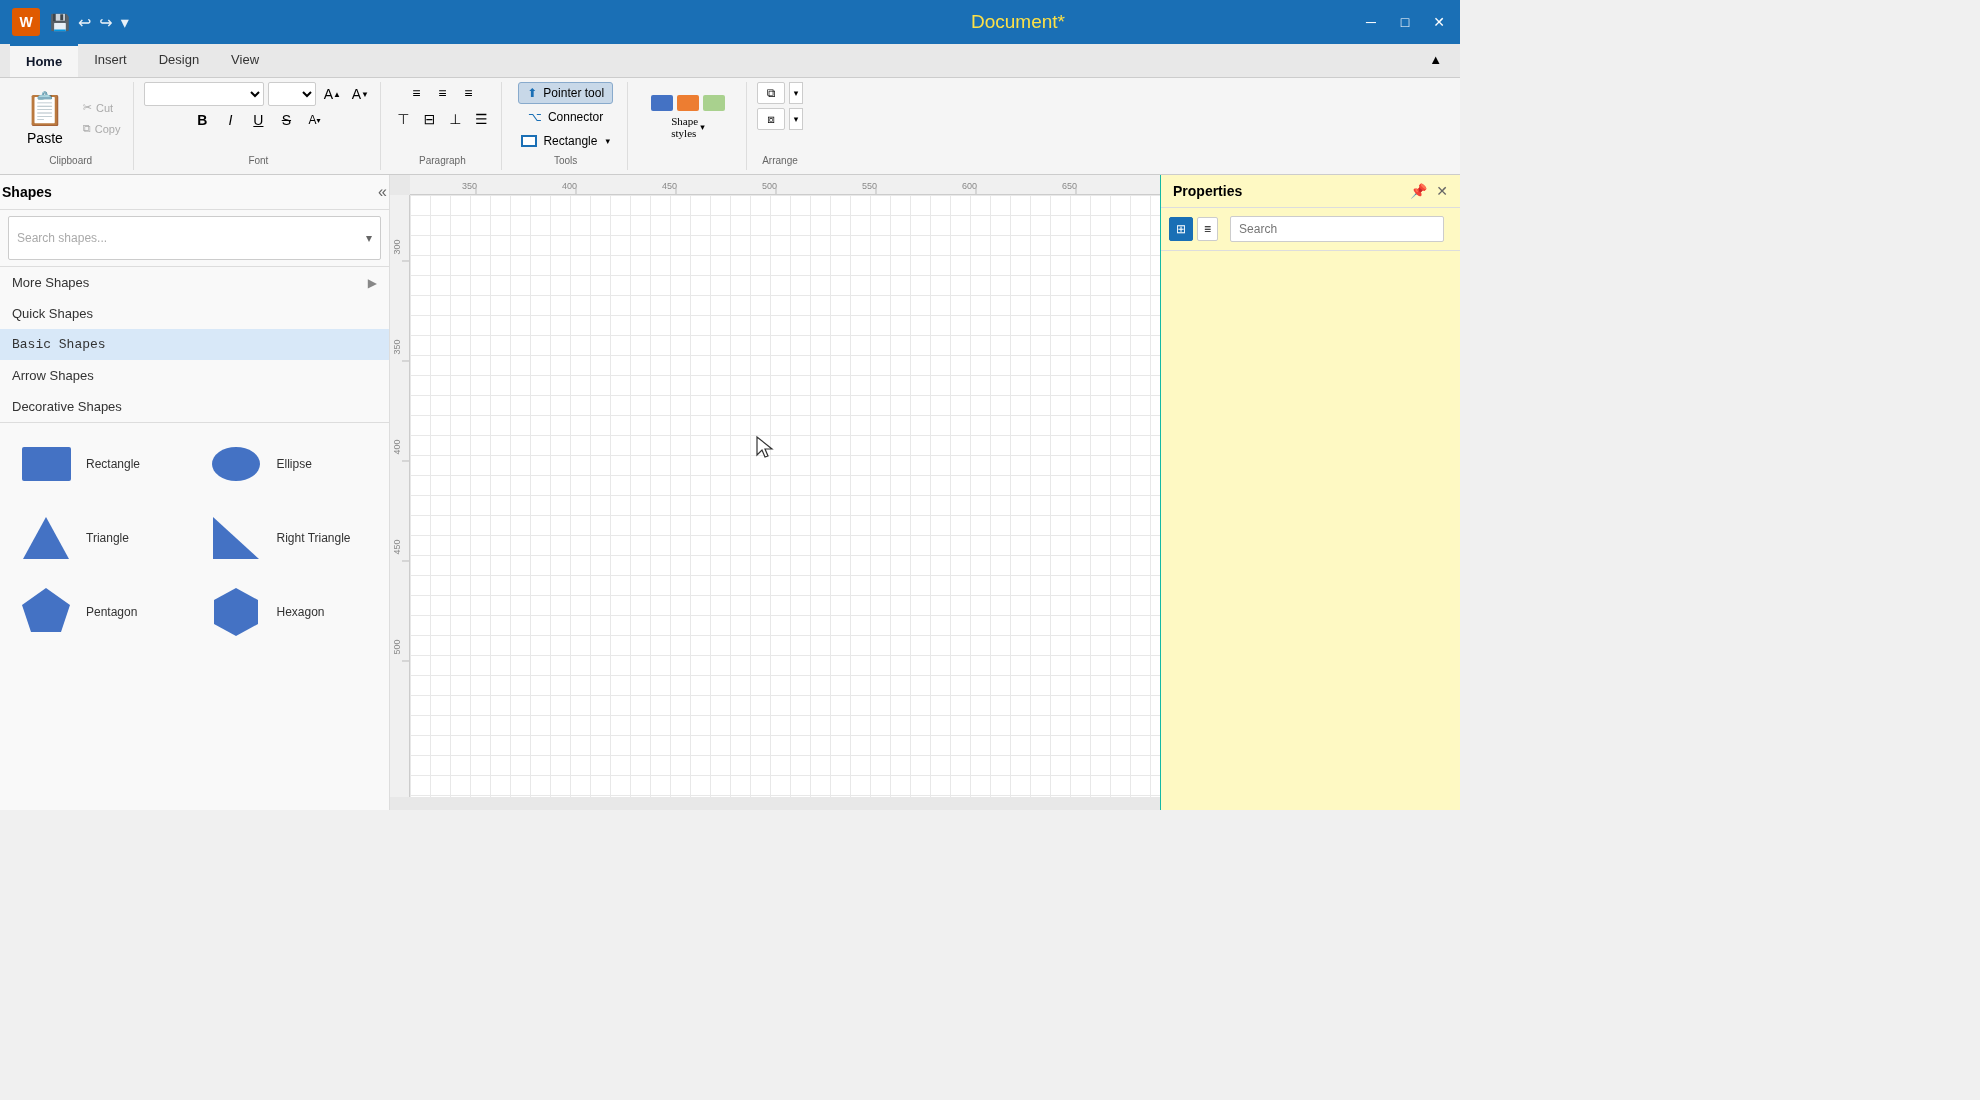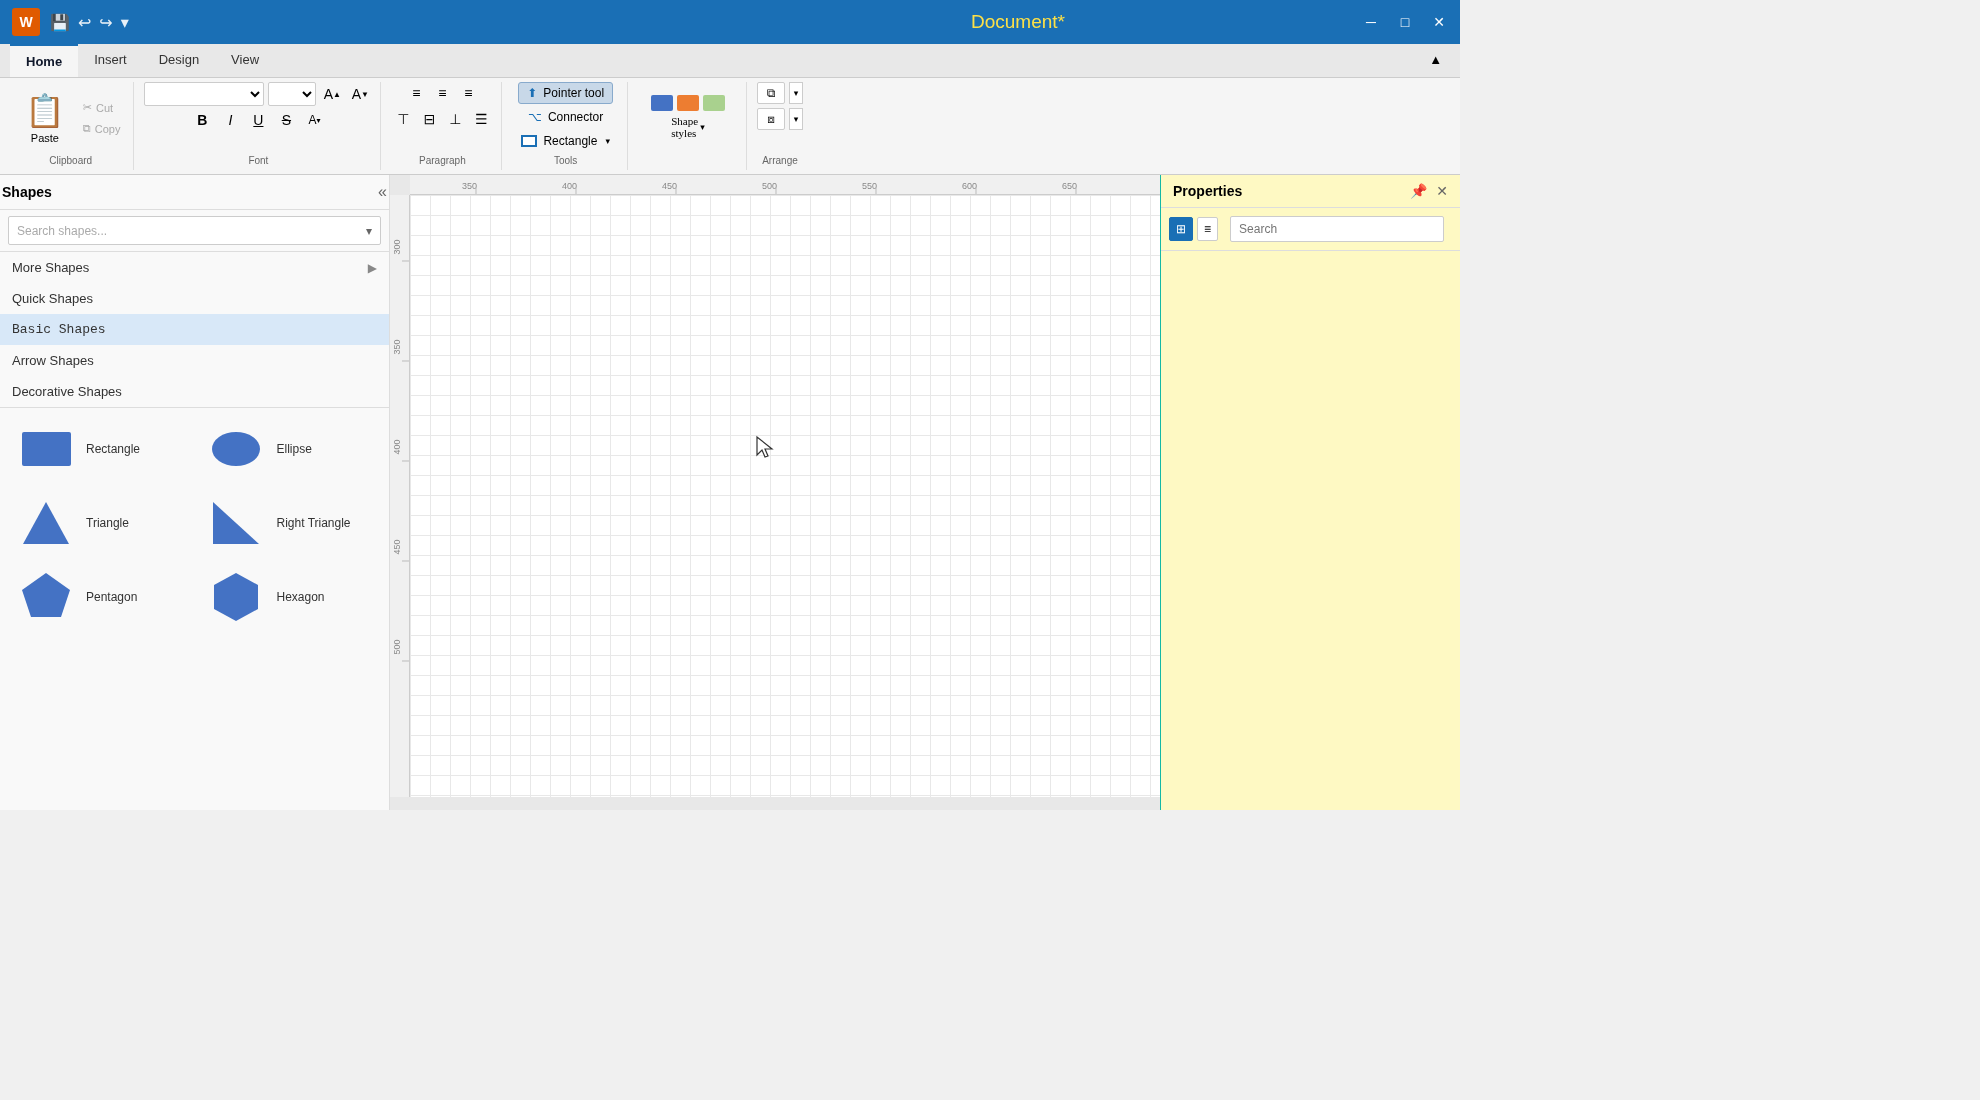--- a/index.html
+++ b/index.html
@@ -31,21 +31,21 @@
     .ribbon-content { display: flex; align-items: stretch; padding: 4px 8px; gap: 2px; height: 96px; }
     .ribbon-group { display: flex; flex-direction: column; align-items: center; padding: 0 8px; border-right: 1px solid #ddd; position: relative; }
     .ribbon-group:last-child { border-right: none; }
     .ribbon-group-label { font-size: 10px; color: #666; position: absolute; bottom: 4px; }
     .ribbon-group-content { display: flex; align-items: center; flex: 1; gap: 4px; padding-bottom: 16px; }
 
     
     .clipboard-group .ribbon-group-content { flex-direction: row; }
     .paste-btn { display: flex; flex-direction: column; align-items: center; padding: 4px 8px; cursor: pointer; border: 1px solid transparent; border-radius: 3px; }
     .paste-icon { font-size: 32px; color: #555; }
-    .paste-label { font-size: 11px; margin-top: 2px; }
+    .paste-label { font-size: 14px; margin-top: 2px; }
     .clipboard-small { display: flex; flex-direction: column; gap: 2px; }
     .small-btn { display: flex; align-items: center; gap: 4px; padding: 2px 4px; cursor: pointer; color: #555; font-size: 11px; border: 1px solid transparent; border-radius: 2px; }
     .small-btn.disabled { color: #aaa; cursor: default; }
 
     
     .font-group .ribbon-group-content { flex-direction: column; gap: 2px; }
     .font-row { display: flex; align-items: center; gap: 4px; }
     .font-select { height: 24px; border: 1px solid #ccc; background: white; padding: 0 4px; font-size: 12px; width: 120px; border-radius: 2px; }
     .size-select { height: 24px; border: 1px solid #ccc; background: white; padding: 0 4px; font-size: 12px; width: 48px; border-radius: 2px; }
     .font-btn { width: 24px; height: 24px; border: 1px solid transparent; background: none; cursor: pointer; border-radius: 2px; display: flex; align-items: center; justify-content: center; }
@@ -67,21 +67,21 @@
 
     
     .main-layout { display: flex; height: calc(810px - 44px - 104px - 20px); }
 
     
     .shapes-panel { width: 390px; background: #f9f9f9; border-right: 1px solid #ddd; display: flex; flex-direction: column; overflow: hidden; }
     .shapes-header { display: flex; align-items: center; justify-content: space-between; padding: 8px 2px; border-bottom: 1px solid #ddd; }
     .shapes-title { font-weight: 600; font-size: 14px; }
     .shapes-collapse { cursor: pointer; font-size: 16px; color: #666; }
     .shapes-search { padding: 6px 8px; border-bottom: 1px solid #ddd; }
-    .shapes-search-input { width: 100%; height: 29px; border: 1px solid #ccc; padding: 0 8px; font-size: 12px; border-radius: 2px; background: white; display: flex; align-items: center; justify-content: space-between; cursor: text; }
+    .shapes-search-input { width: 100%; height: 44px; border: 1px solid #ccc; padding: 0 8px; font-size: 12px; border-radius: 2px; background: white; display: flex; align-items: center; justify-content: space-between; cursor: text; }
     .shapes-search-inner { display: flex; align-items: center; justify-content: space-between; width: 100%; }
     .shapes-nav { border-bottom: 1px solid #ddd; }
     .shapes-nav-item { display: flex; align-items: center; justify-content: space-between; padding: 8px 12px; cursor: pointer; font-size: 13px; color: #333; }
     .shapes-nav-item.active { background: #d8e8f8; font-family: Liberation Mono, monospace; }
     .shapes-nav-item .arrow { font-size: 12px; color: #888; }
     .shapes-grid { padding: 8px; display: grid; grid-template-columns: 1fr 1fr; gap: 8px; overflow-y: auto; }
     .shape-item { display: flex; align-items: center; gap: 10px; padding: 8px; cursor: pointer; border-radius: 3px; }
     .shape-thumb { width: 60px; height: 50px; display: flex; align-items: center; justify-content: center; flex-shrink: 0; }
     .shape-name { font-size: 12px; color: #333; }
 

